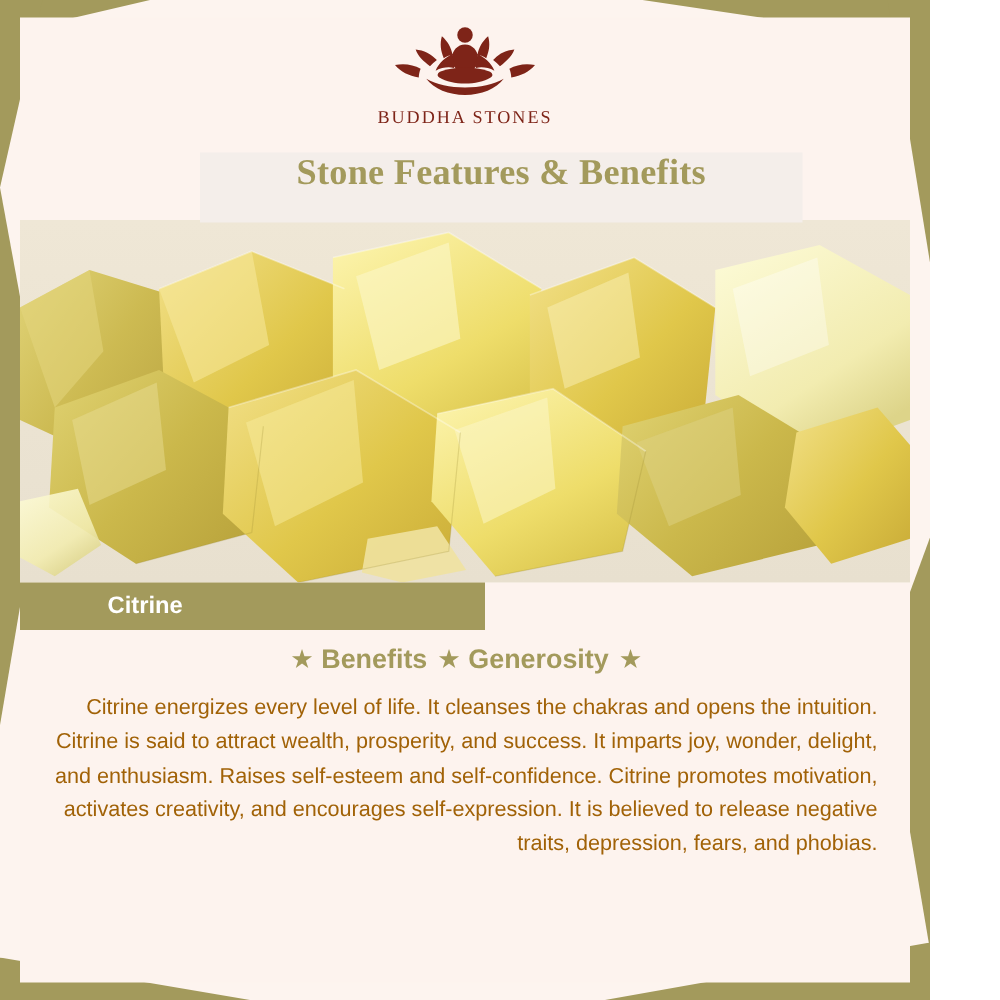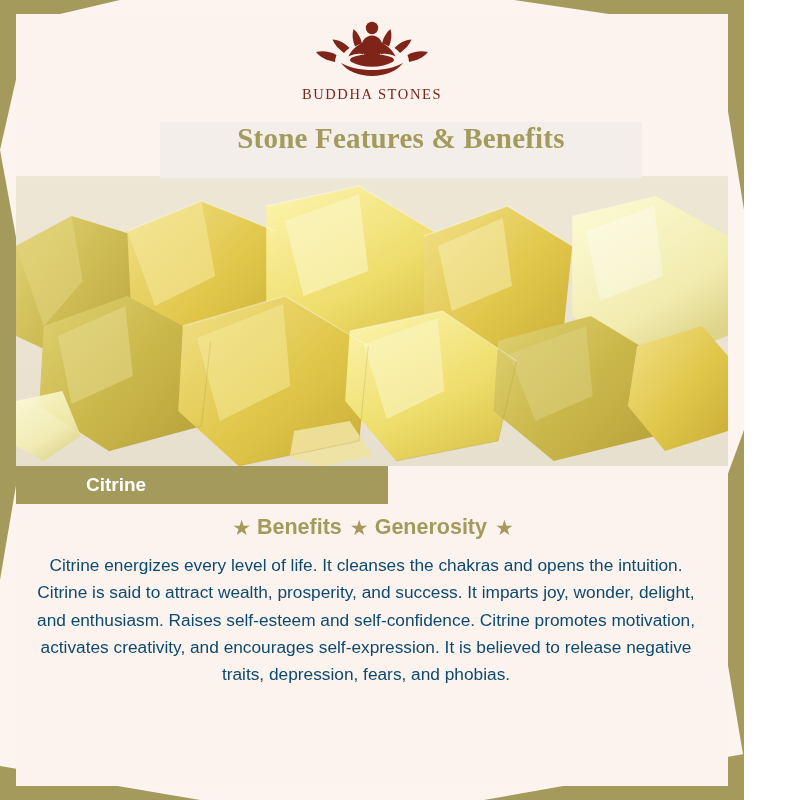--- a/index.html
+++ b/index.html
@@ -156,22 +156,22 @@
     font-family: "Liberation Sans", sans-serif;
   }
 
   
   .body-copy {
     position: absolute;
     top: 552px; left: 30px; right: 42px;
     z-index: 4;
     font-size: 17.3px;
     line-height: 1.58;
-    color: #0c4a6e;
-    text-align: center;
+    color: #a16207;
+    text-align: right;
     font-family: "Liberation Sans", sans-serif;
   }
 </style>
 </head>
 <body>
 
 <div class="page">
 
   <div class="card"></div>
 

